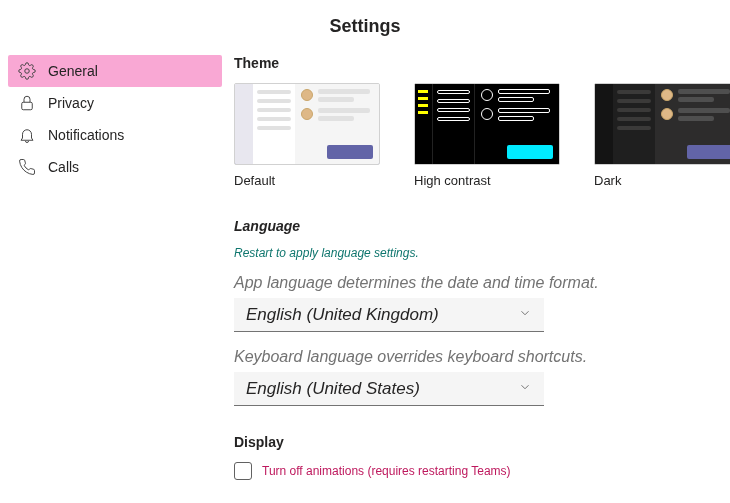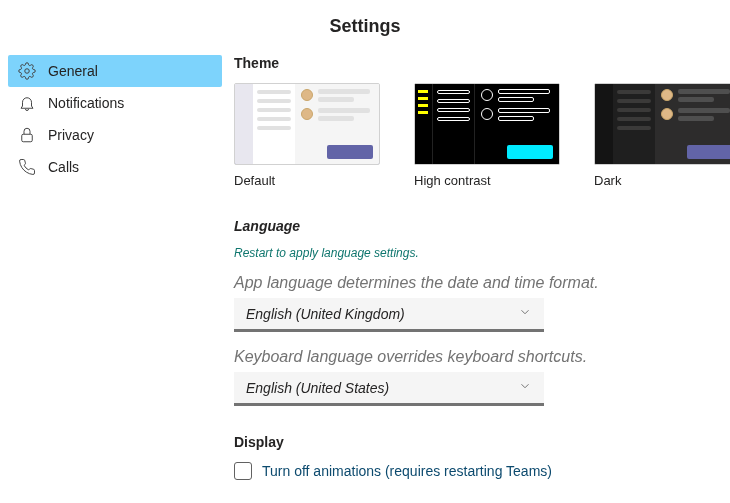--- a/index.html
+++ b/index.html
@@ -33,21 +33,21 @@
     display: flex;
     align-items: center;
     gap: 12px;
     padding: 7px 10px;
     border-radius: 2px;
     cursor: pointer;
     font-size: 14px;
     color: #252424;
   }
   .sidebar-item.active {
-    background: #7dd3fc;
+    background: #f9a8d4;
   }
   .sidebar-item .icon {
     width: 18px;
     height: 18px;
     display: flex;
     align-items: center;
     justify-content: center;
     color: #424242;
   }
   .sidebar-item .icon svg { width: 18px; height: 18px; stroke: currentColor; fill: none; stroke-width: 1.3; }
@@ -130,45 +130,45 @@
   .field-label {
     font-size: 16px;
     color: #737373;
     margin-bottom: 6px;
   }
   .select {
     width: 310px;
     height: 34px;
     background: #f5f5f5;
     border: none;
-    border-bottom: 3px solid #737373;
+    border-bottom: 1px solid #737373;
     display:flex;
     align-items:center;
     justify-content:space-between;
     padding: 0 12px;
-    font-size: 14px;
+    font-size: 17px;
     color:#252424;
     cursor:pointer;
     margin-bottom: 16px;
   }
   .select .chev { color:#616161; }
   .select .chev svg{width:14px;height:14px;stroke:currentColor;fill:none;stroke-width:1.5;}
 
   .display-section {}
   .checkbox-row {
     display:flex;
     align-items:center;
     gap:10px;
     margin-top: 10px;
     cursor:pointer;
   }
   .cbox {
     width:18px;height:18px;border:1.5px solid #616161;border-radius:3px;background:#fff;
   }
-  .cbox-label { font-size:14px; color:#0c4a6e;text-align:center;}
+  .cbox-label { font-size:12px; color:#be185d;text-align:center;}
 </style>
 </head>
 <body>
 
 <div class="header">
   <h1>Settings</h1>
 </div>
 
 <div class="layout">
   <nav class="sidebar">
@@ -177,34 +177,34 @@
         <svg viewBox="0 0 24 24">
             <circle cx="12" cy="12" r="3"></circle>
             <path d="M19.4 15a1.7 1.7 0 0 0 .34 1.87l.06.06a2 2 0 1 1-2.83 2.83l-.06-.06a1.7 1.7 0 0 0-1.87-.34 1.7 1.7 0 0 0-1 1.56V21a2 2 0 0 1-4 0v-.09a1.7 1.7 0 0 0-1.11-1.56 1.7 1.7 0 0 0-1.87.34l-.06.06a2 2 0 1 1-2.83-2.83l.06-.06a1.7 1.7 0 0 0 .34-1.87 1.7 1.7 0 0 0-1.56-1H3a2 2 0 0 1 0-4h.09a1.7 1.7 0 0 0 1.56-1.11 1.7 1.7 0 0 0-.34-1.87l-.06-.06a2 2 0 1 1 2.83-2.83l.06.06a1.7 1.7 0 0 0 1.87.34H9a1.7 1.7 0 0 0 1-1.56V3a2 2 0 0 1 4 0v.09a1.7 1.7 0 0 0 1 1.56 1.7 1.7 0 0 0 1.87-.34l.06-.06a2 2 0 1 1 2.83 2.83l-.06.06a1.7 1.7 0 0 0-.34 1.87V9a1.7 1.7 0 0 0 1.56 1H21a2 2 0 0 1 0 4h-.09a1.7 1.7 0 0 0-1.56 1z"></path>
           </svg>
       </span>
       <span>General</span>
     </div>
     <div class="sidebar-item">
       <span class="icon">
         <svg viewBox="0 0 24 24">
+            <rect x="5" y="11" width="14" height="10" rx="2"></rect>
+            <path d="M8 11V7a4 4 0 0 1 8 0v4"></path>
+          </svg>
+      </span>
+      <span>Privacy</span>
+    </div>
+    <div class="sidebar-item">
+      <span class="icon">
+        <svg viewBox="0 0 24 24">
             <path d="M18 16v-5a6 6 0 0 0-12 0v5l-2 3h16z"></path>
             <path d="M10 20a2 2 0 0 0 4 0"></path>
           </svg>
       </span>
       <span>Notifications</span>
-    </div>
-    <div class="sidebar-item">
-      <span class="icon">
-        <svg viewBox="0 0 24 24">
-            <rect x="5" y="11" width="14" height="10" rx="2"></rect>
-            <path d="M8 11V7a4 4 0 0 1 8 0v4"></path>
-          </svg>
-      </span>
-      <span>Privacy</span>
     </div>
     <div class="sidebar-item">
       <span class="icon">
         <svg viewBox="0 0 24 24">
             <path d="M22 16.92v3a2 2 0 0 1-2.18 2 19.8 19.8 0 0 1-8.63-3.07 19.5 19.5 0 0 1-6-6A19.8 19.8 0 0 1 2.12 4.18 2 2 0 0 1 4.11 2h3a2 2 0 0 1 2 1.72c.13.96.37 1.9.72 2.8a2 2 0 0 1-.45 2.11L8.09 9.91a16 16 0 0 0 6 6l1.28-1.29a2 2 0 0 1 2.11-.45c.9.35 1.84.59 2.8.72A2 2 0 0 1 22 16.92z"></path>
           </svg>
       </span>
       <span>Calls</span>
     </div>
   </nav>

